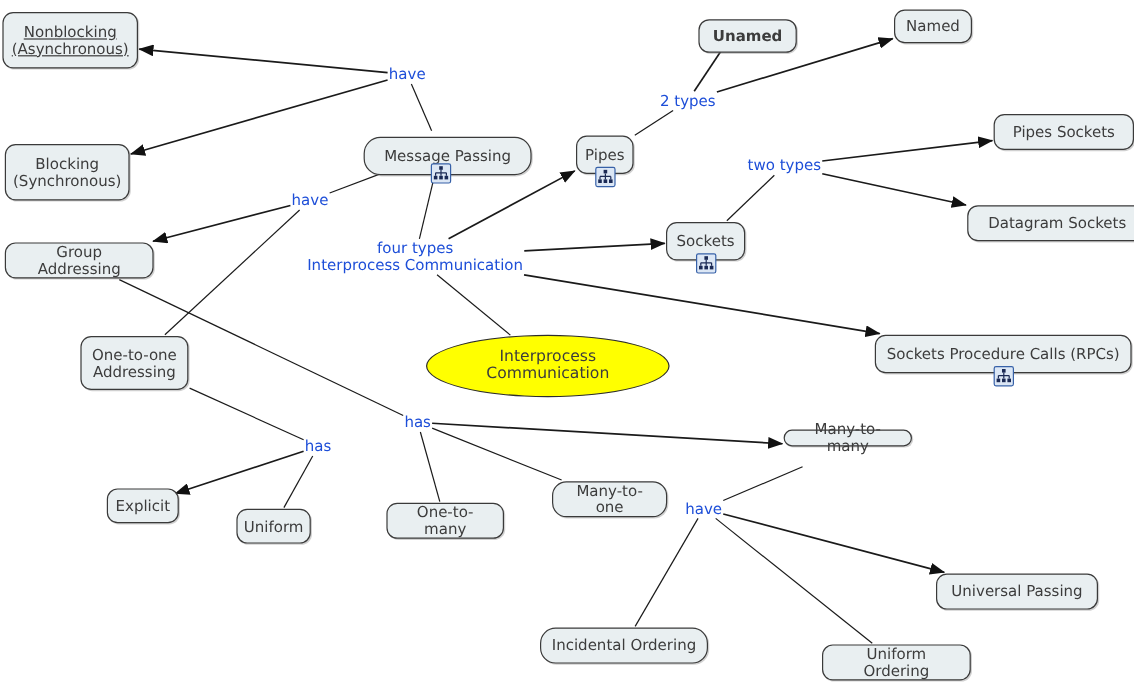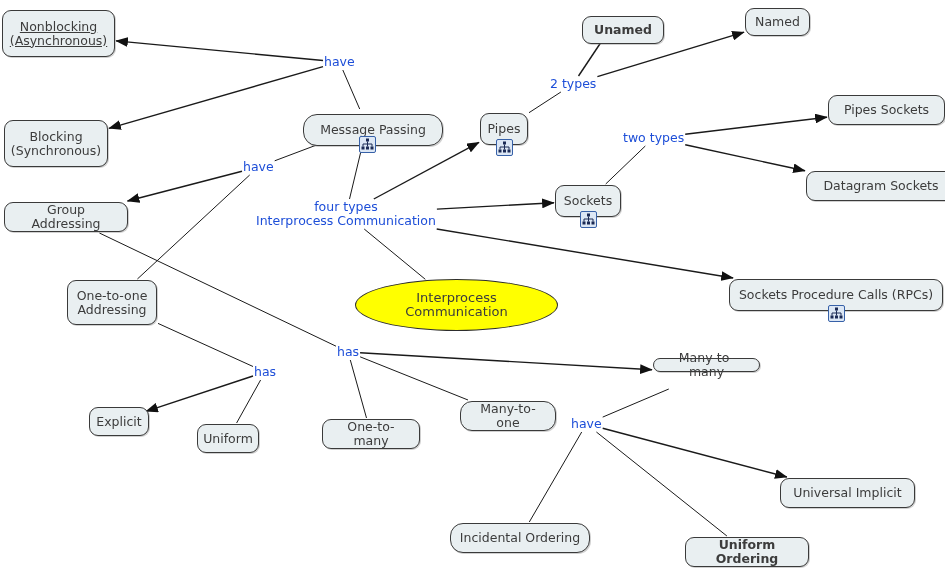--- a/index.html
+++ b/index.html
@@ -134,22 +134,22 @@
       </div>
       <div class="node" style="left: 4px; top: 202px; width: 124px; height: 30px;"><span>Group Addressing</span></div>
       <div class="node" style="left: 67px; top: 280px; width: 90px; height: 45px;"><span>One-to-one
 Addressing</span></div>
       <div class="node" style="left: 89px; top: 407px; width: 60px; height: 29px;"><span>Explicit</span></div>
       <div class="node" style="left: 197px; top: 424px; width: 62px; height: 29px;"><span>Uniform</span></div>
       <div class="node" style="left: 322px; top: 419px; width: 98px; height: 30px;"><span>One-to-many</span></div>
       <div class="node" style="left: 460px; top: 401px; width: 96px; height: 30px; border-radius: 12px;"><span>Many-to-one</span></div>
       <div class="node" style="left: 653px; top: 358px; width: 107px; height: 14px;"><span>Many-to-many</span></div>
       <div class="node" style="left: 450px; top: 523px; width: 140px; height: 30px; border-radius: 13px;"><span>Incidental Ordering</span></div>
-      <div class="node" style="left: 685px; top: 537px; width: 124px; height: 30px; font-weight: bold;"><span>Uniform Ordering</span></div>
-      <div class="node" style="left: 780px; top: 478px; width: 135px; height: 30px;"><span>Universal Implicit</span></div>
+      <div class="node" style="left: 685px; top: 537px; width: 124px; height: 30px;"><span>Uniform Ordering</span></div>
+      <div class="node" style="left: 780px; top: 478px; width: 135px; height: 30px;"><span>Universal Passing</span></div>
       <div class="node" style="left: 480px; top: 113px; width: 48px; height: 32px;"><span>Pipes</span></div>
       <div class="node-icon" style="left: 496px; top: 139px;">
         <svg width="13" height="13" viewBox="0 0 13 13">
           <rect x="5" y="0.5" width="3" height="3" fill="#1b2a55"></rect>
           <line x1="6.5" y1="3.5" x2="6.5" y2="6" stroke="#1b2a55" stroke-width="1"></line>
           <line x1="2" y1="6" x2="11" y2="6" stroke="#1b2a55" stroke-width="1"></line>
           <line x1="2" y1="6" x2="2" y2="8.5" stroke="#1b2a55" stroke-width="1"></line>
           <line x1="6.5" y1="6" x2="6.5" y2="8.5" stroke="#1b2a55" stroke-width="1"></line>
           <line x1="11" y1="6" x2="11" y2="8.5" stroke="#1b2a55" stroke-width="1"></line>
           <rect x="0.5" y="8.5" width="3" height="3" fill="#1b2a55"></rect>

